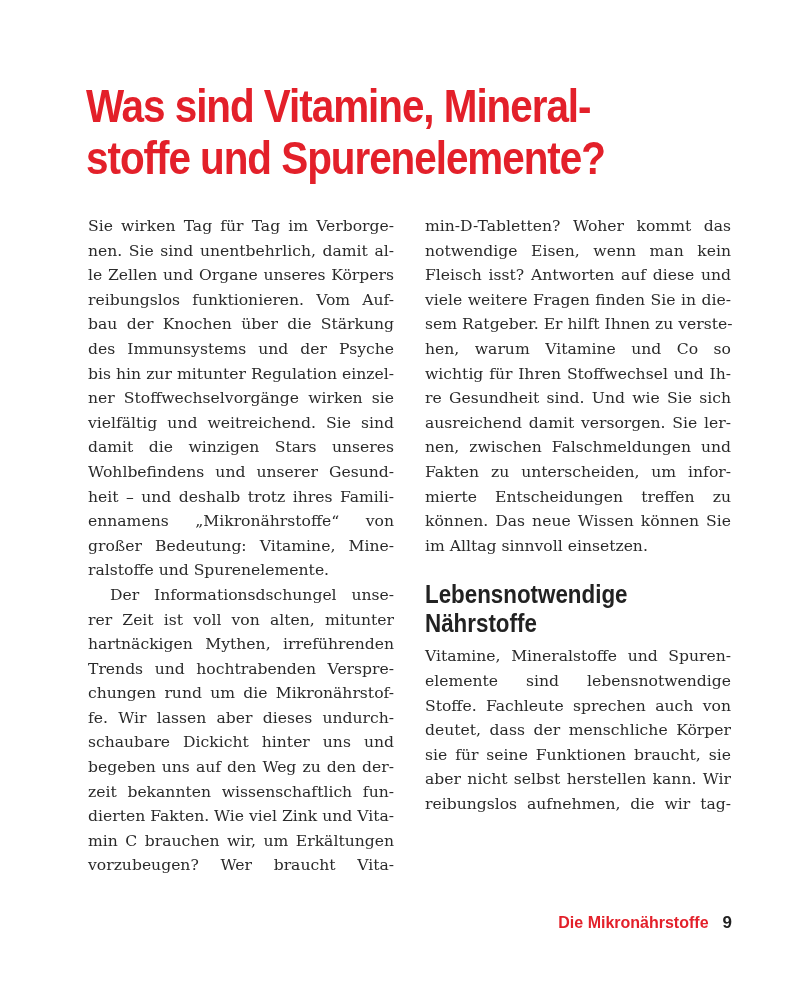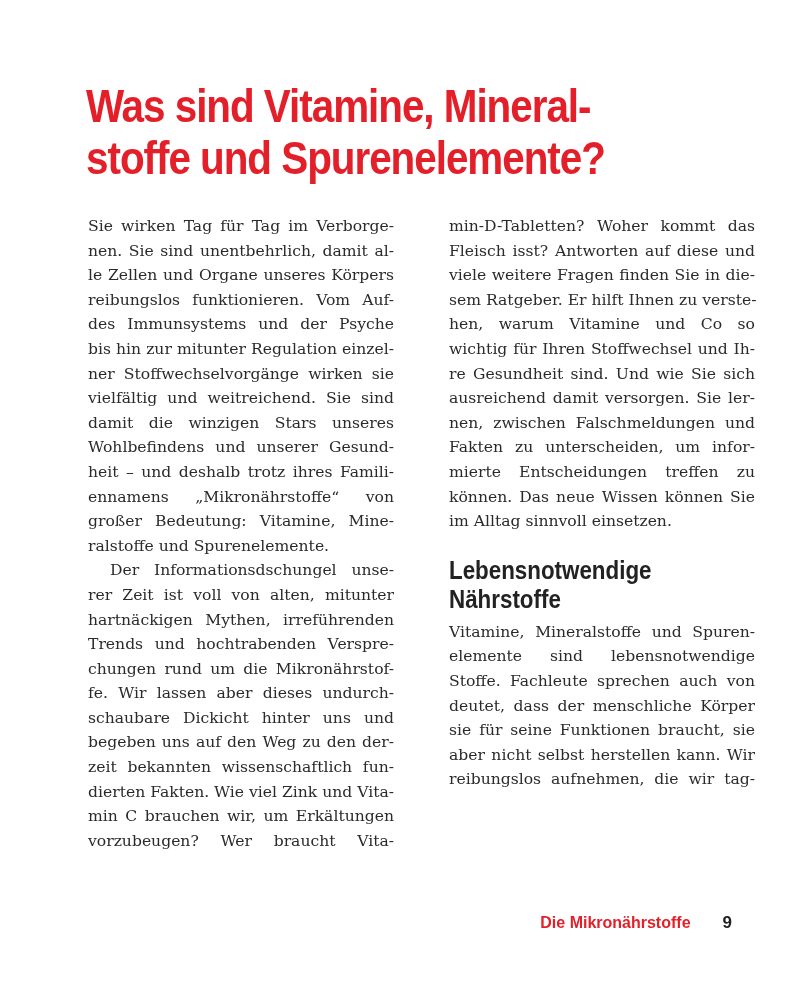--- a/index.html
+++ b/index.html
@@ -12,52 +12,53 @@
       transform: scaleX(0.86); transform-origin: left top;
       white-space: nowrap;
     }
     .title span { display: block; }
     .col {
       position: absolute; top: 214px; width: 306px;
       font-family: "DejaVu Serif", "Liberation Serif", serif;
       font-size: 15.6px; line-height: 24.6px; color: #2a2a2a;
     }
     .col.left { left: 88px; }
-    .col.right { left: 449px; }
+    .col.right { left: 425px; }
     .line { display: block; text-align: justify; text-align-last: justify; white-space: nowrap; height: 24.6px; overflow: visible; }
     .line.last { text-align-last: left; }
     .line.indent { padding-left: 22px; }
     .subhead {
       margin: 22px 0 6px 0;
       font-family: "Liberation Sans", sans-serif; font-weight: bold;
       font-size: 26px; line-height: 29px; color: #222222;
       transform: scaleX(0.86); transform-origin: left top; white-space: nowrap;
     }
     .subhead span { display: block; }
     .footer {
       position: absolute; top: 913px; right: 78px;
       font-family: "Liberation Sans", sans-serif; font-weight: bold; font-size: 16px;
-      display: flex; gap: 32px; align-items: baseline;
+      display: flex; gap: 14px; align-items: baseline;
     }
     .footer .section { color: #e3202a; }
     .footer .page { color: #222222; font-size: 17px; }
   </style>
 </head>
 <body>
 
 <h1 class="title">
   <span>Was sind Vitamine, Mineral-</span>
   <span>stoffe und Spurenelemente?</span>
 </h1>
 
 <div class="col left">
   <span class="line">Sie wirken Tag für Tag im Verborge-</span>
   <span class="line">nen. Sie sind unentbehrlich, damit al-</span>
   <span class="line">le Zellen und Organe unseres Körpers</span>
   <span class="line">reibungslos funktionieren. Vom Auf-</span>
+  <span class="line">bau der Knochen über die Stärkung</span>
   <span class="line">des Immunsystems und der Psyche</span>
   <span class="line">bis hin zur mitunter Regulation einzel-</span>
   <span class="line">ner Stoffwechselvorgänge wirken sie</span>
   <span class="line">vielfältig und weitreichend. Sie sind</span>
   <span class="line">damit die winzigen Stars unseres</span>
   <span class="line">Wohlbefindens und unserer Gesund-</span>
   <span class="line">heit – und deshalb trotz ihres Famili-</span>
   <span class="line">ennamens „Mikronährstoffe“ von</span>
   <span class="line">großer Bedeutung: Vitamine, Mine-</span>
   <span class="line last">ralstoffe und Spurenelemente.</span>
@@ -70,20 +71,21 @@
   <span class="line">schaubare Dickicht hinter uns und</span>
   <span class="line">begeben uns auf den Weg zu den der-</span>
   <span class="line">zeit bekannten wissenschaftlich fun-</span>
   <span class="line">dierten Fakten. Wie viel Zink und Vita-</span>
   <span class="line">min C brauchen wir, um Erkältungen</span>
   <span class="line">vorzubeugen? Wer braucht Vita-</span>
 </div>
 
 <div class="col right">
   <span class="line">min-D-Tabletten? Woher kommt das</span>
+  <span class="line">notwendige Eisen, wenn man kein</span>
   <span class="line">Fleisch isst? Antworten auf diese und</span>
   <span class="line">viele weitere Fragen finden Sie in die-</span>
   <span class="line">sem Ratgeber. Er hilft Ihnen zu verste-</span>
   <span class="line">hen, warum Vitamine und Co so</span>
   <span class="line">wichtig für Ihren Stoffwechsel und Ih-</span>
   <span class="line">re Gesundheit sind. Und wie Sie sich</span>
   <span class="line">ausreichend damit versorgen. Sie ler-</span>
   <span class="line">nen, zwischen Falschmeldungen und</span>
   <span class="line">Fakten zu unterscheiden, um infor-</span>
   <span class="line">mierte Entscheidungen treffen zu</span>

